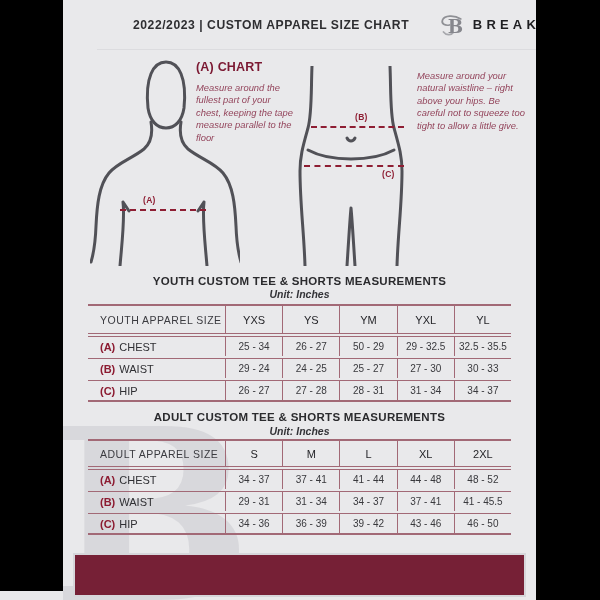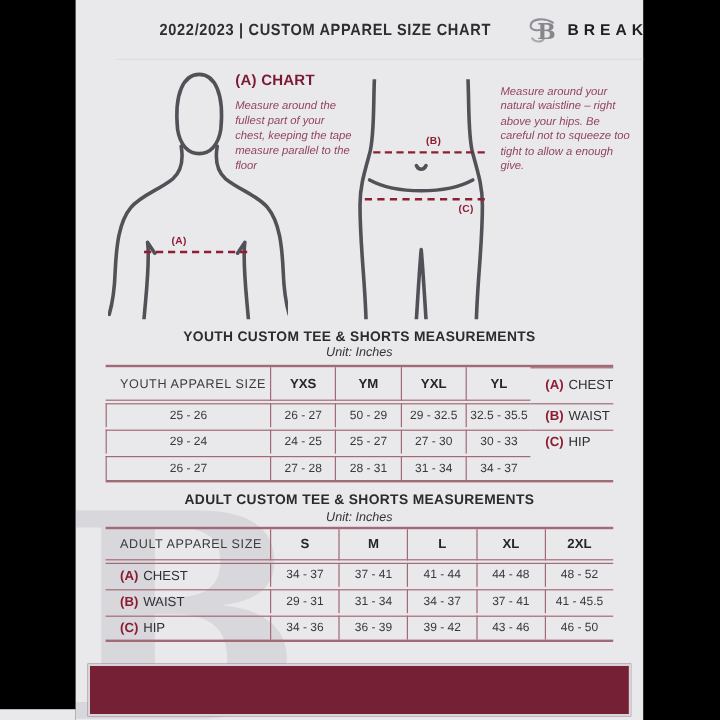--- a/index.html
+++ b/index.html
@@ -39,32 +39,32 @@
   .figure path{fill:none; stroke:var(--figure-stroke); stroke-width:3;
                stroke-linecap:round; stroke-linejoin:round;}
   .dash{position:absolute; height:0; border-top:2px dashed var(--accent-dash);}
   .dash-label{position:absolute; font-size:8.5px; font-weight:bold;
               color:var(--accent-dash); letter-spacing:.3px;}
 
   
   .sec-title{position:absolute; left:0; right:0; text-align:center;
              font-size:11.5px; font-weight:bold; color:#2b2b2e; letter-spacing:.3px;}
   .sec-unit{position:absolute; left:0; right:0; text-align:center;
-            font-size:10.5px; font-style:italic; font-weight:normal; color:#333337;}
+            font-size:10.5px; font-style:italic; font-weight:bold; color:#333337;}
 
   
   .size-table{position:absolute; left:25px; width:423px; display:grid;
               grid-template-columns:137px repeat(5,1fr); row-gap:2px;
               border-top:2px solid var(--table-line);
               border-bottom:2px solid var(--table-line); z-index:1;}
   .yt{top:304px; grid-template-rows:28px 20px 20px 20px;}
   .at{top:439px; grid-template-rows:26px 20px 20px 20px;}
   .cell{display:flex; align-items:center; justify-content:center;
         font-size:10px; color:#39393d;}
-  .cell.head{font-size:11px; font-weight:bold; color:#26262a;
+  .cell.head{font-size:11px; font-weight:normal; color:#26262a;
              border-bottom:1px solid var(--table-line);}
   .cell.head.first{font-size:10.5px; font-weight:normal; color:#3b3b40;
                    letter-spacing:.5px;}
   .cell.first{justify-content:flex-start; padding-left:12px;}
   .cell.data{border-top:1px solid var(--table-line);}
   .cell:not(.first){border-left:1px solid var(--table-line);}
   .row-label{font-size:11px; color:#2f2f33;}
   .row-prefix{font-weight:bold; color:#8c1b31; margin-right:4px; font-size:11px;}
 
   
@@ -114,37 +114,38 @@
   <div class="dash" style="left:248px; top:126px; width:93px;"></div>
   <div class="dash-label" style="left:292px; top:112px;">(B)</div>
   <div class="dash" style="left:241px; top:165px; width:100px;"></div>
   <div class="dash-label" style="left:319px; top:169px;">(C)</div>
 
   <div class="measure-block" style="left:133px; top:60px; width:97px;">
     <div class="measure-heading">(A) CHART</div>
     <div class="measure-text">Measure around the fullest part of your chest, keeping the tape measure parallel to the floor</div>
   </div>
   <div class="measure-block" style="left:354px; top:62px; width:110px;">
-    <div class="measure-text">Measure around your natural waistline – right above your hips. Be careful not to squeeze too tight to allow a enough give.</div>
+    <div class="measure-text">Measure around your natural waistline – right above your hips. Be careful not to squeeze too tight to allow a little give.</div>
   </div>
 
   <div class="sec-title" style="top:275px;">YOUTH CUSTOM TEE &amp; SHORTS MEASUREMENTS</div>
   <div class="sec-unit" style="top:288px;">Unit: Inches</div>
   <div class="size-table yt">
     <div class="cell head first">YOUTH APPAREL SIZE</div>
     <div class="cell head">YXS</div>
+    <div class="cell head">YS</div>
     <div class="cell head">YM</div>
     <div class="cell head">YXL</div>
     <div class="cell head">YL</div>
 
     <div class="cell data first">
       <span class="row-prefix">(A)</span>
       <span class="row-label">CHEST</span>
       </div>
-    <div class="cell data">25 - 26</div>
+    <div class="cell data">25 - 34</div>
     <div class="cell data">26 - 27</div>
     <div class="cell data">50 - 29</div>
     <div class="cell data">29 - 32.5</div>
     <div class="cell data">32.5 - 35.5</div>
 
     <div class="cell data first">
       <span class="row-prefix">(B)</span>
       <span class="row-label">WAIST</span>
       </div>
     <div class="cell data">29 - 24</div>

